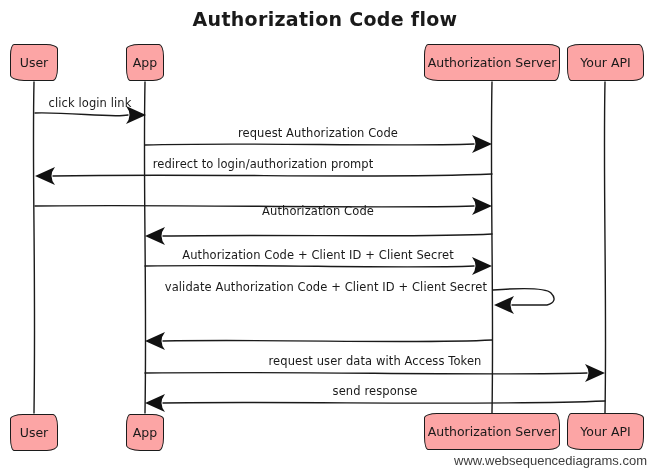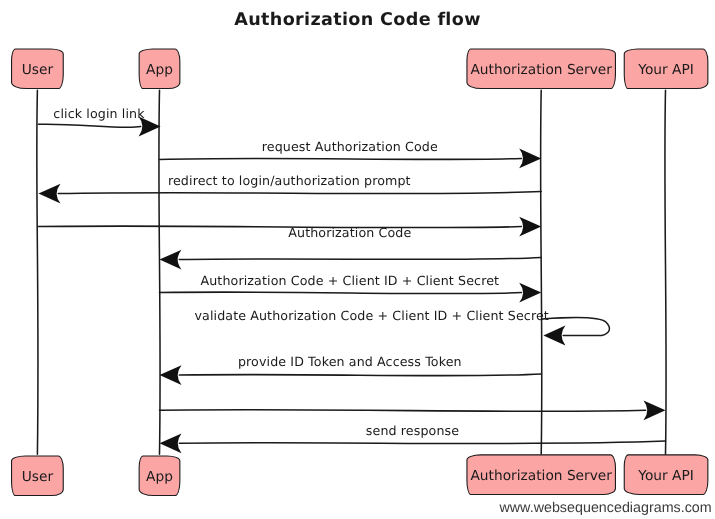--- a/index.html
+++ b/index.html
@@ -15,21 +15,21 @@
     font-family: "DejaVu Sans", sans-serif;
     color: #1a1a1a;
     overflow: hidden;
   }
   .title {
     position: absolute;
     top: 8px;
     left: 0;
     width: 650px;
     text-align: center;
-    font-size: 16px;
+    font-size: 19px;
     font-weight: bold;
     letter-spacing: 0.3px;
   }
   svg.lines {
     position: absolute;
     top: 0;
     left: 0;
   }
   .actor {
     position: absolute;
@@ -134,19 +134,19 @@
   <div class="actor sk2" style="left:10px; top:414px; width:48px;">User</div>
   <div class="actor sk1" style="left:126px; top:414px; width:38px;">App</div>
   <div class="actor sk2" style="left:424px; top:413px; width:136px;">Authorization Server</div>
   <div class="actor sk1" style="left:567px; top:413px; width:77px;">Your API</div>
 
   <div class="msg centered" style="left:90px; top:96px;">click login link</div>
   <div class="msg centered" style="left:263px; top:157px;">redirect to login/authorization prompt</div>
   <div class="msg centered" style="left:318px; top:126px;">request Authorization Code</div>
   <div class="msg centered" style="left:318px; top:204px;">Authorization Code</div>
   <div class="msg centered" style="left:318px; top:248px;">Authorization Code + Client ID + Client Secret</div>
-  <div class="msg" style="right:151px; top:280px;">validate Authorization Code + Client ID + Client Secret</div>
-  <div class="msg centered" style="left:318px; top:322px;">provide ID Token and Access Token</div>
+  <div class="msg" style="right:163px; top:280px;">validate Authorization Code + Client ID + Client Secret</div>
+  <div class="msg centered" style="left:375px; top:354px;">request user data with Access Token</div>
   <div class="msg centered" style="left:375px; top:384px;">send response</div>
 
   <div class="watermark">www.websequencediagrams.com</div>
 
 </div>
 
 </body></html>

